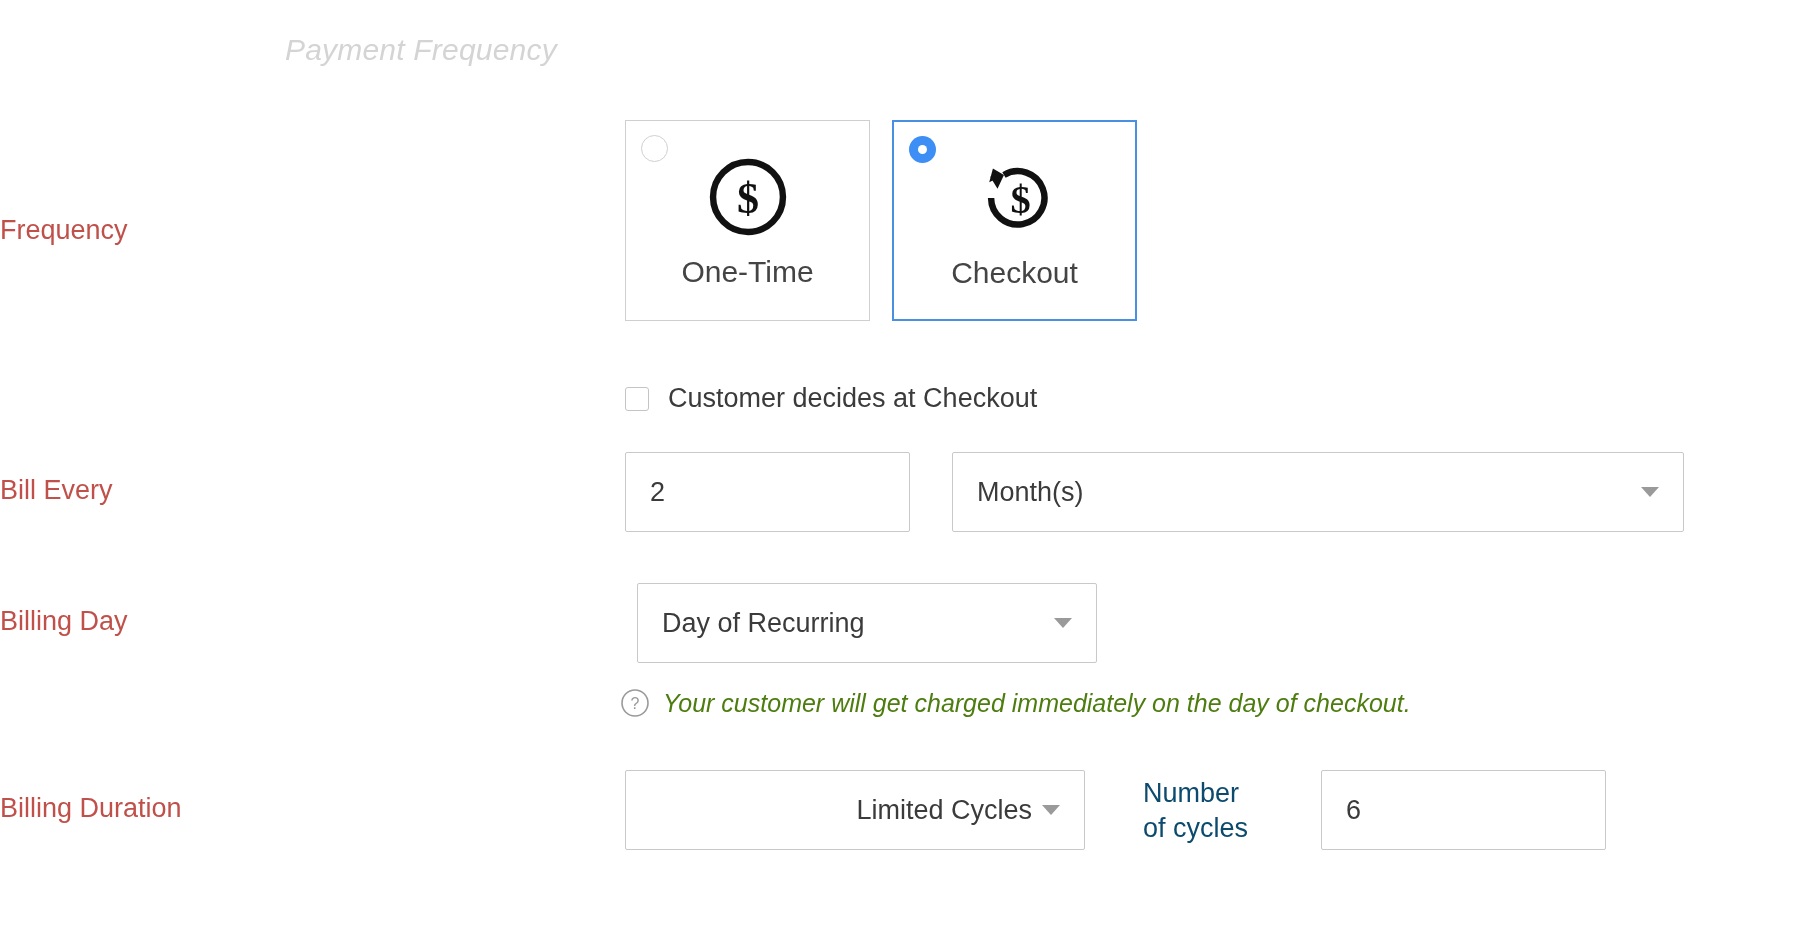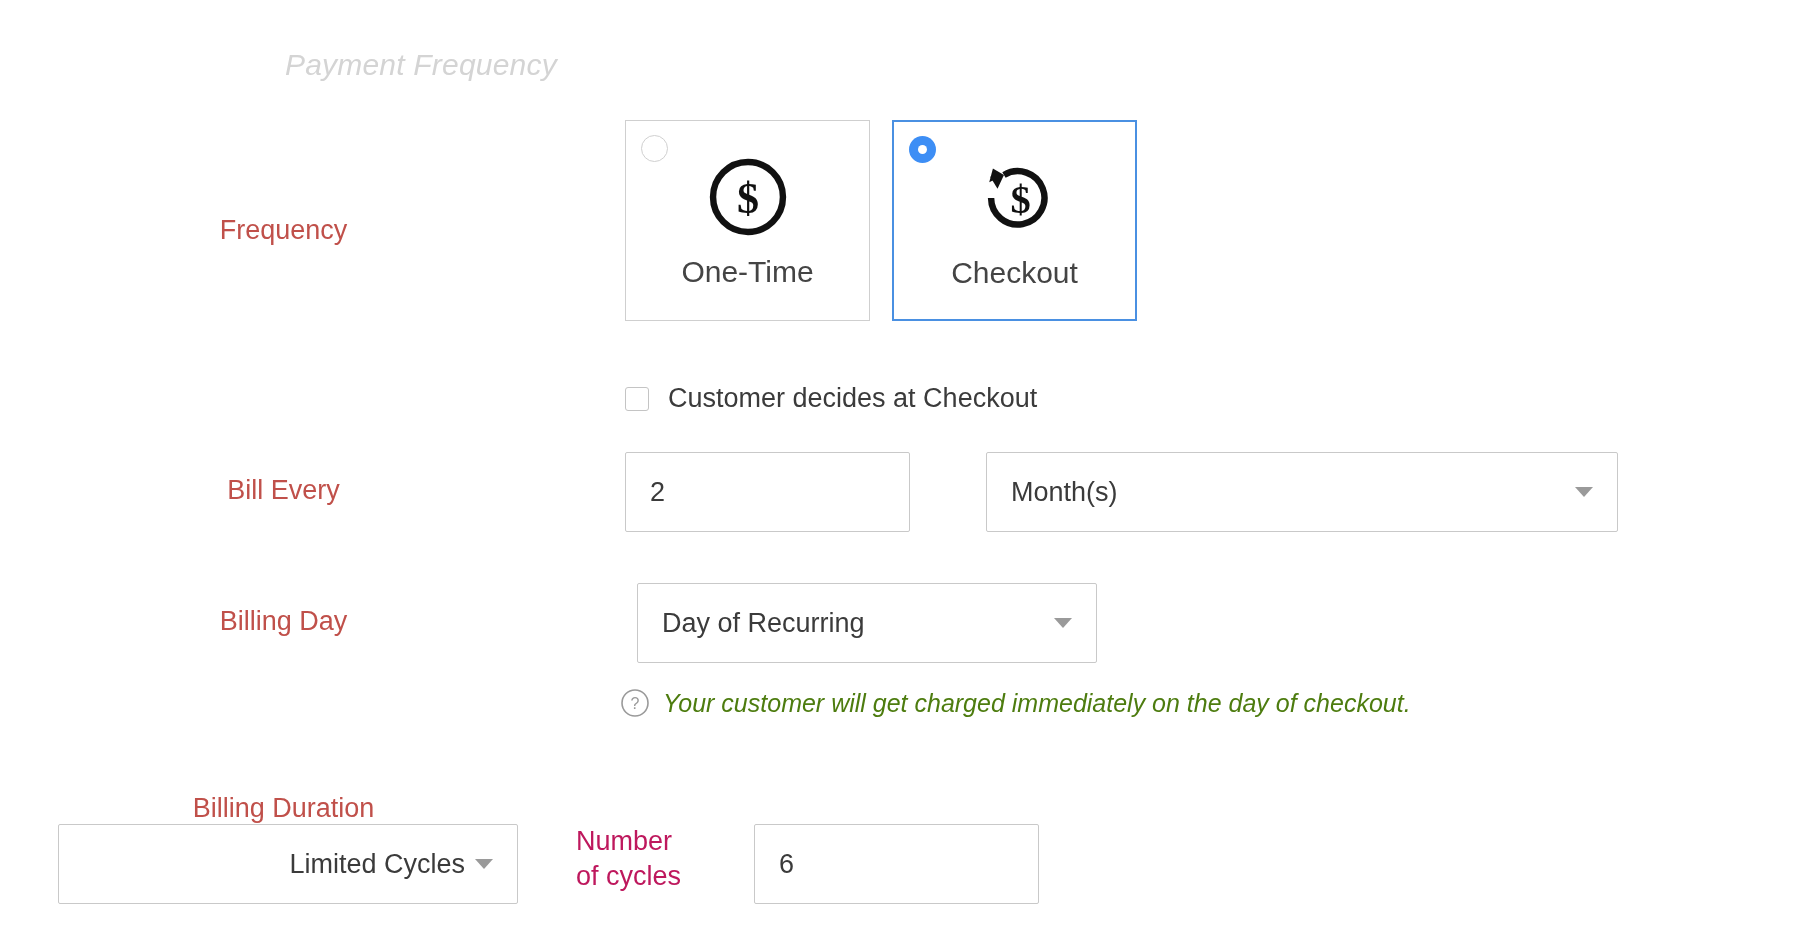--- a/index.html
+++ b/index.html
@@ -20,38 +20,38 @@
   .page {
     position: relative;
     width: 1802px;
     height: 930px;
   }
 
   
   .section-header {
     position: absolute;
     left: 285px;
-    top: 48px;
+    top: 33px;
     font-size: 30px;
     font-style: italic;
     color: #d4d4d4;
     letter-spacing: 0.2px;
     white-space: nowrap;
   }
 
   
   .form-row {
     position: absolute;
     display: flex;
     align-items: flex-start;
   }
   .row-label {
     color: #c0504a;
     font-size: 27px;
-    text-align: center;
+    text-align: left;
     white-space: nowrap;
     line-height: 1.2;
   }
 
   
   #row-frequency { left: 0; top: 120px; width: 1802px; }
   #row-frequency .row-label {
     width: 567px;
     padding-right: 0;
     margin-top: 94px;
@@ -168,21 +168,21 @@
 
   
   #row-bill-every { left: 0; top: 452px; width: 1802px; }
   #row-bill-every .row-label { width: 567px; margin-top: 22px; }
   #row-bill-every .controls {
     margin-left: 58px;
     display: flex;
     align-items: flex-start;
   }
   #bill-every-amount { width: 285px; }
-  #bill-every-unit { width: 632px; margin-left: 76px; }
+  #bill-every-unit { width: 732px; margin-left: 42px; }
 
   
   #row-billing-day { left: 0; top: 583px; width: 1802px; gap: 12px; }
   #row-billing-day .row-label { width: 567px; margin-top: 22px; }
   #row-billing-day .controls { margin-left: 58px; }
   #billing-day-select { width: 460px; }
 
   .help-row {
     position: absolute;
     left: 620px;
@@ -197,33 +197,33 @@
   }
   .help-text {
     margin-left: 13px;
     font-size: 25px;
     font-style: italic;
     color: #4d7c0f;
     white-space: nowrap;
   }
 
   
-  #row-billing-duration { left: 0; top: 770px; width: 1802px; flex-direction: column; }
+  #row-billing-duration { left: 0; top: 770px; width: 1802px; }
   #row-billing-duration .row-label { width: 567px; margin-top: 22px; }
   #row-billing-duration .controls {
     margin-left: 58px;
     display: flex;
     align-items: flex-start;
   }
   #billing-duration-select { width: 460px; justify-content: flex-end; }
   .sub-label {
     margin-left: 58px;
-    margin-top: 0;
+    margin-top: 6px;
     font-size: 27px;
-    color: #be185d;
+    color: #0c4a6e;
     line-height: 1.28;
     width: 150px;
   }
   #cycles-count {
     margin-left: 28px;
     width: 285px;
   }
 </style>
 </head>
 <body>

